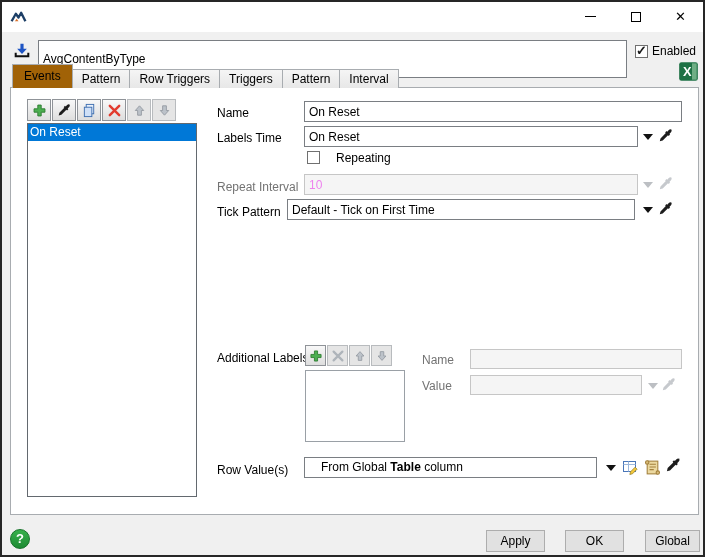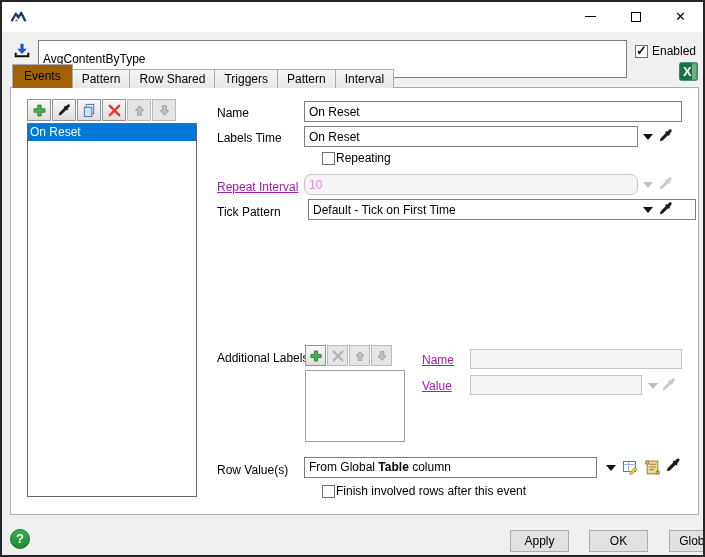--- a/index.html
+++ b/index.html
@@ -37,42 +37,42 @@
   .evt-toolbar { position: absolute; left: 25px; top: 97px; display: flex; gap: 1px; z-index: 2; }
   .tbtn { width: 24px; height: 22px; display: flex; align-items: center; justify-content: center; background: linear-gradient(#f8f8f8, #dedede); border: 1px solid #8f9398; }
   .tbtn.disabled { background: #e5e5e5; border-color: #b8bbbe; }
   .tbtn-sm { width: 21px; height: 21px; }
   .evt-list { position: absolute; left: 25px; top: 121px; width: 170px; height: 374px; background: #fff; border: 1px solid #63696f; z-index: 2; }
   .evt-item { height: 17px; line-height: 16px; padding: 0 2px; }
   .evt-item.selected { background: #0078d7; color: #fff; }
 
   
   .flabel { position: absolute; left: 215px; z-index: 2; }
-  .flabel.gray, .gray { color: #a21caf; text-decoration: underline; }
+  .flabel.gray, .gray { color: #737373; }
   .finput { position: absolute; height: 21px; border: 1px solid #7a7e83; background: #fff; font: 12px "Liberation Sans", sans-serif; padding: 0 4px; z-index: 2; }
   .finput:disabled, .finput.disabled { background: #f5f5f5; border-color: #c6c6c6; color: #ee82ee; }
-  .pink { color: #ee82ee; border-radius: 7px; }
+  .pink { color: #ee82ee; }
   .darrow { position: absolute; width: 14px; height: 21px; display: flex; align-items: center; justify-content: center; z-index: 2; }
   .darrow i { width: 0; height: 0; border-left: 5px solid transparent; border-right: 5px solid transparent; border-top: 6px solid #111; }
   .darrow.disabled i { border-top-color: #bcbfc3; }
   .icon16 { position: absolute; width: 18px; height: 20px; display: flex; align-items: center; justify-content: center; z-index: 2; }
   .dropper { color: #1d1d1d; }
   .dropper.disabled { color: #c6c9cd; }
 
-  .chk-row { position: absolute; display: flex; align-items: center; gap: 1px; z-index: 2; margin-left: 15px; }
+  .chk-row { position: absolute; display: flex; align-items: flex-start; gap: 16px; z-index: 2; }
 
   .al-list { position: absolute; left: 303px; top: 368px; width: 100px; height: 72px; background: #fff; border: 1px solid #9aa0a6; z-index: 2; }
   .promote { position: absolute; left: 468px; top: 398px; width: 121px; height: 21px; background: #d2d2d2; border: 1px solid #c0c0c0; color: #9b9b9b; text-align: center; line-height: 19px; z-index: 2; }
 
-  .combo { position: absolute; left: 302px; top: 455px; width: 293px; height: 21px; border: 1px solid #7a7e83; background: #fff; line-height: 19px; padding: 0 4px; z-index: 2; white-space: nowrap; overflow: hidden; }
+  .combo { position: absolute; left: 302px; top: 455px; width: 293px; height: 21px; border: 1px solid #7a7e83; background: #fff; line-height: 19px; padding: 0 16px; z-index: 2; white-space: nowrap; overflow: hidden; }
   .combo b { font-weight: bold; }
 
   
   .help-btn { position: absolute; left: 8px; top: 527px; width: 20px; height: 20px; border-radius: 50%; background: linear-gradient(#37b14c, #1d8a33); border: 1px solid #16742a; color: #fff; font-weight: bold; font-size: 13px; text-align: center; line-height: 18px; }
-  .btn { position: absolute; top: 528px; height: 22px; background: #e1e1e1; border: 1px solid #adadad; text-align: center; line-height: 20px; font-size: 12px; margin-left: 24px; }
+  .btn { position: absolute; top: 528px; height: 22px; background: #e1e1e1; border: 1px solid #adadad; text-align: center; line-height: 20px; font-size: 12px; }
   .btn.apply { left: 484px; width: 59px; }
   .btn.ok { left: 563px; width: 59px; }
   .btn.close-b { left: 643px; width: 55px; }
 
   svg { display: block; }
 </style>
 </head>
 <body>
 
 <div class="dialog">
@@ -103,21 +103,21 @@
   </div>
   <input class="hdr-input" value="AvgContentByType" style="">
   <div class="enabled-wrap">
     <span class="checkbox checked"></span>
     <span>Enabled</span>
   </div>
 
   <div class="tabs">
     <div class="tab active">Events</div>
     <div class="tab">Pattern</div>
-    <div class="tab">Row Shared</div>
+    <div class="tab">Row Triggers</div>
     <div class="tab">Triggers</div>
     <div class="tab">Pattern</div>
     <div class="tab">Interval</div>
   </div>
   <div class="excel-btn">
     <svg width="21" height="21" viewBox="0 0 18 18">
       <rect x="1" y="1" width="16" height="16" rx="2" fill="#1e7145"></rect>
       <rect x="12" y="2" width="4" height="14" fill="#6fae85"></rect>
       <text x="8" y="13" font-size="11" font-weight="bold" fill="#fff" text-anchor="middle" font-family="Liberation Sans, sans-serif">X</text>
     </svg>
@@ -187,21 +187,21 @@
   <div class="darrow disabled" style="left:639px; top:172px">
       <i></i>
     </div>
   <div class="icon16" style="left:655px; top:172px">
     <svg class="dropper disabled" width="16" height="16" viewBox="0 0 16 16">
         <path d="M13.9 2.1a2.2 2.2 0 0 0-3.1 0L9.2 3.7l-.7-.7-1.4 1.4.7.7-5.3 5.3-.7 2.9 2.9-.7 5.3-5.3.7.7 1.4-1.4-.7-.7 1.6-1.6a2.2 2.2 0 0 0 0-3.1z" fill="currentColor"></path>
       </svg>
   </div>
 
   <div class="flabel" style="top:203px">Tick Pattern</div>
-  <input class="finput" style="left: 306px; top: 197px; width: 388px;" value="Default - Tick on First Time">
+  <input class="finput" style="left: 285px; top: 197px; width: 348px;" value="Default - Tick on First Time">
   <div class="darrow" style="left:639px; top:197px">
       <i></i>
     </div>
   <div class="icon16" style="left:655px; top:197px">
     <svg class="dropper" width="16" height="16" viewBox="0 0 16 16">
         <path d="M13.9 2.1a2.2 2.2 0 0 0-3.1 0L9.2 3.7l-.7-.7-1.4 1.4.7.7-5.3 5.3-.7 2.9 2.9-.7 5.3-5.3.7.7 1.4-1.4-.7-.7 1.6-1.6a2.2 2.2 0 0 0 0-3.1z" fill="currentColor"></path>
       </svg>
   </div>
 
   <div class="flabel" style="top:349px">Additional Labels</div>
@@ -262,23 +262,19 @@
       <circle cx="13" cy="12.8" r="1.6" fill="#d9bd7a" stroke="#a3803c"></circle>
       <path d="M5.2 5h6 M5.2 7.5h6 M5.2 10h4" stroke="#a3803c"></path>
     </svg>
   </div>
   <div class="icon16" style="left:662px; top:453px">
     <svg class="dropper" width="17" height="17" viewBox="0 0 16 16">
         <path d="M13.9 2.1a2.2 2.2 0 0 0-3.1 0L9.2 3.7l-.7-.7-1.4 1.4.7.7-5.3 5.3-.7 2.9 2.9-.7 5.3-5.3.7.7 1.4-1.4-.7-.7 1.6-1.6a2.2 2.2 0 0 0 0-3.1z" fill="currentColor"></path>
       </svg>
   </div>
 
-  <div class="chk-row" style="left:305px; top:482px">
-    <span class="checkbox"></span>
-    <span>Finish involved rows after this event</span>
-  </div>
 
   <div class="help-btn">?</div>
   <div class="btn apply">Apply</div>
   <div class="btn ok">OK</div>
   <div class="btn close-b">Global</div>
 
 </div>
 
 </body></html>

